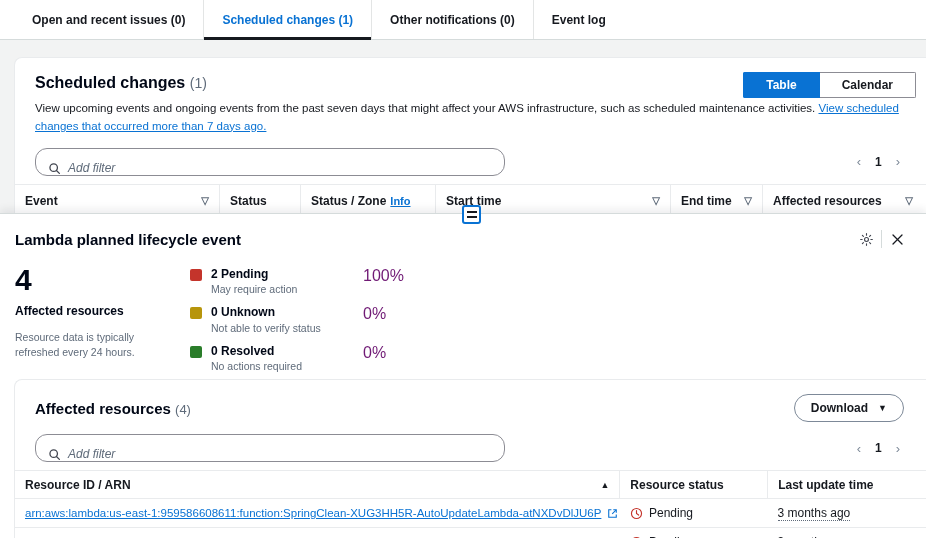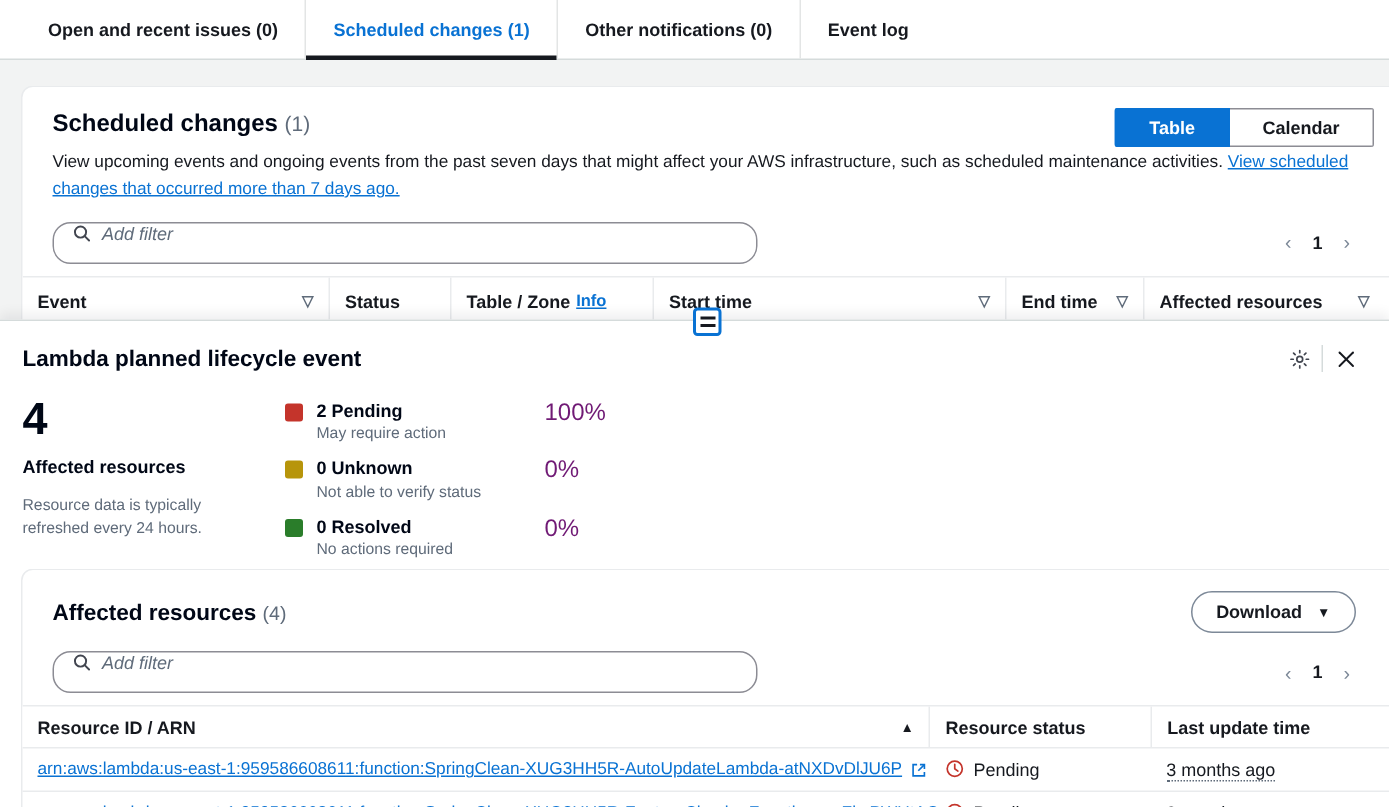--- a/index.html
+++ b/index.html
@@ -69,21 +69,21 @@
   .seg-btn.off { background: #ffffff; color: #16191f; border-color: #8c8c94; border-left: none; }
 
   
   .filter-row {
     display: flex; align-items: center;
     padding: 8px 10px 8px 20px; gap: 10px;
   }
   .filter-input {
     position: relative; width: 470px; height: 28px;
     border: 1px solid #8c8c94; border-radius: 12px;
-    background: #ffffff; display: flex; align-items: flex-start;
+    background: #ffffff; display: flex; align-items: flex-end;
     padding: 0 12px; gap: 7px;
   }
   .filter-input.narrow { width: 470px; }
   .ph { font-style: italic; color: #5f6b7a; font-size: 12px; }
   .spacer { flex: 1; }
   .pager { display: flex; align-items: center; gap: 14px; padding-right: 16px; }
   .pager .chev { color: #7d8998; font-size: 13px; cursor: pointer; line-height: 1; }
   .pager .pg { font-size: 12px; font-weight: 700; color: #16191f; cursor: pointer; }
 
   
@@ -181,21 +181,21 @@
   .th2 .asc { margin-left: auto; font-size: 9px; color: #16191f; }
 
   .trow {
     display: flex; align-items: center;
     height: 29px; border-bottom: 1px solid #e9ebed;
     font-size: 12px;
   }
   .td { display: flex; align-items: center; height: 100%; padding: 0 10px; white-space: nowrap; }
   .arn { color: #0972d3; text-decoration: underline; cursor: pointer; font-size: 11.5px; }
   .ext { margin-left: 6px; color: #0972d3; display: inline-flex; }
-  .status-cell { display: flex; gap: 6px; }
+  .status-cell { display: flex; align-items: center; gap: 6px; }
   .ts { border-bottom: 1px dotted #5f6b7a; cursor: help; }
 
   svg { display: block; }
 </style>
 </head>
 <body>
 
 <div id="app">
 
   <div class="tabbar">
@@ -249,21 +249,21 @@
 
     <div class="thead">
       <div class="th" style="width:205px">
         <span>Event</span>
         <span class="sorticon">▽</span>
       </div>
       <div class="th" style="width:81px">
         <span>Status</span>
       </div>
       <div class="th" style="width:135px">
-        <span>Table / Zone</span>
+        <span>Status / Zone</span>
         <span class="info">Info</span>
       </div>
       <div class="th" style="width:235px">
         <span>Start time</span>
         <span class="sorticon">▽</span>
       </div>
       <div class="th" style="width:92px">
         <span>End time</span>
         <span class="sorticon">▽</span>
       </div>

